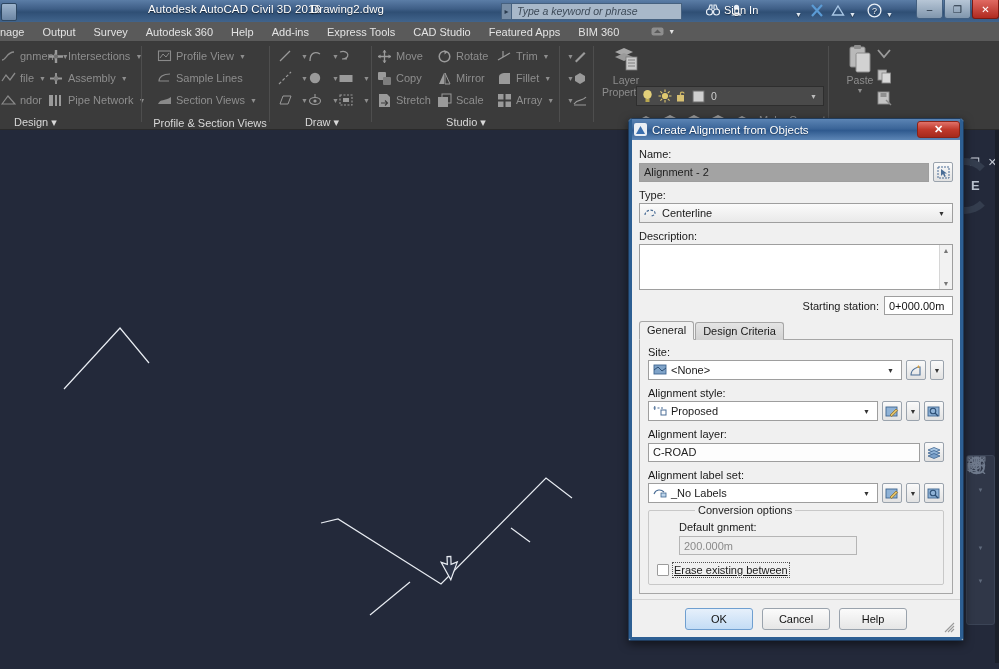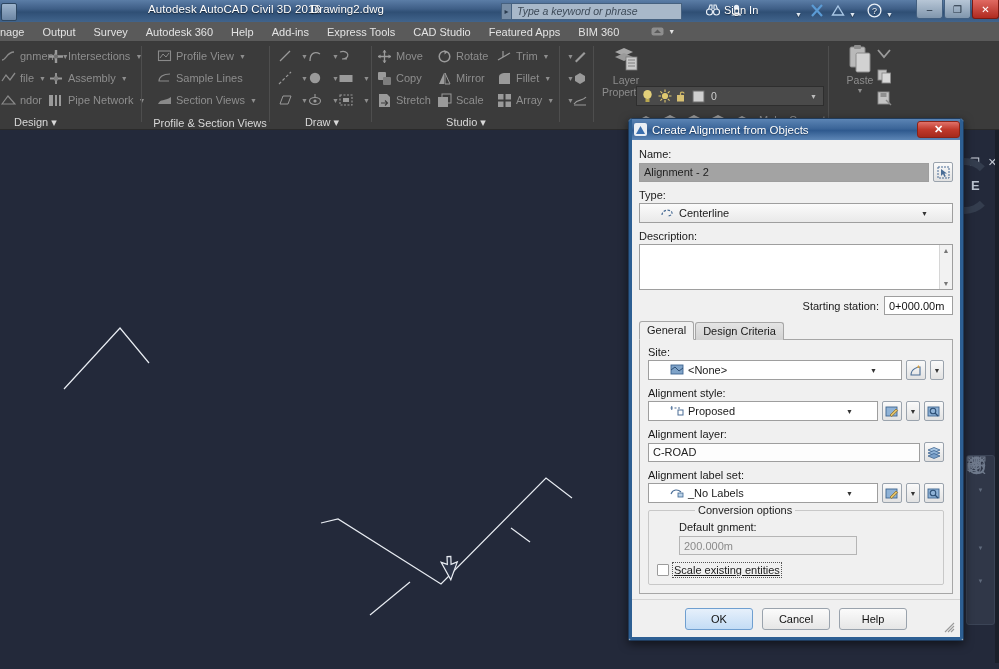--- a/index.html
+++ b/index.html
@@ -219,21 +219,21 @@
   }
   .txt-in.ro { background: #fdfdfd; }
   .sq-btn {
     width: 20px; height: 20px; background: linear-gradient(to bottom,#fafafa,#e2e2e2);
     border: 1px solid #9aa3ad; border-radius: 2px;
     display: flex; align-items: center; justify-content: center;
   }
   .sel {
     flex: 1; height: 20px; background: linear-gradient(to bottom,#fbfbfb,#e9e9e9);
     border: 1px solid #9e9e9e; display: flex; align-items: center;
-    padding: 0 21px; font-size: 11px; color: #1a1a1a; gap: 4px;
+    padding: 0 4px; font-size: 11px; color: #1a1a1a; gap: 4px;
   }
   .sel.white { background: #fff; }
   .sel .caret { margin-left: auto; font-size: 7px; color: #333; padding-right: 3px; }
   .textarea {
     width: 100%; height: 46px; background: #fff; border: 1px solid #9e9e9e;
     position: relative; margin-bottom: 6px;
   }
   .ta-scroll {
     position: absolute; right: 0; top: 0; width: 13px; height: 100%;
     background: #f2f2f2; border-left: 1px solid #d6d6d6;
@@ -1037,21 +1037,21 @@
 
         <div class="group">
           <span class="group-title">Conversion options</span>
 
 
           <div style="margin-left:22px;font-size:11px;color:#1a1a1a;margin-bottom:3px;">Default gnment:</div>
           <div class="radius-in">200.000m</div>
 
           <div class="cbrow focus" style="margin-top:9px;margin-bottom:0;">
             <span class="cbox"></span>
-            <span class="cblabel"><u>Scale existing entities</u></span>
+            <span class="cblabel"><u>Erase existing between</u></span>
           </div>
         </div>
       </div>
     </div>
 
     <div class="dlg-footer">
       <div class="btn default">OK</div>
       <div class="btn">Cancel</div>
       <div class="btn">Help</div>
       <span class="resize-grip">

